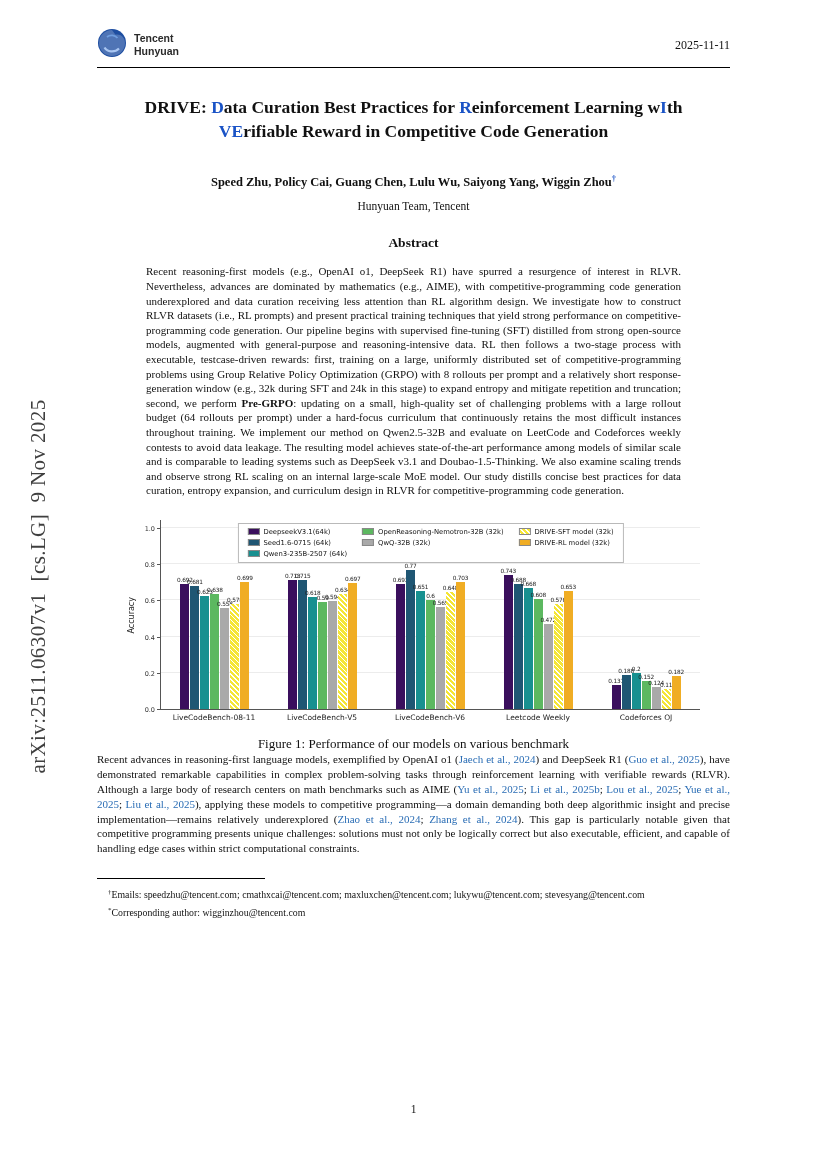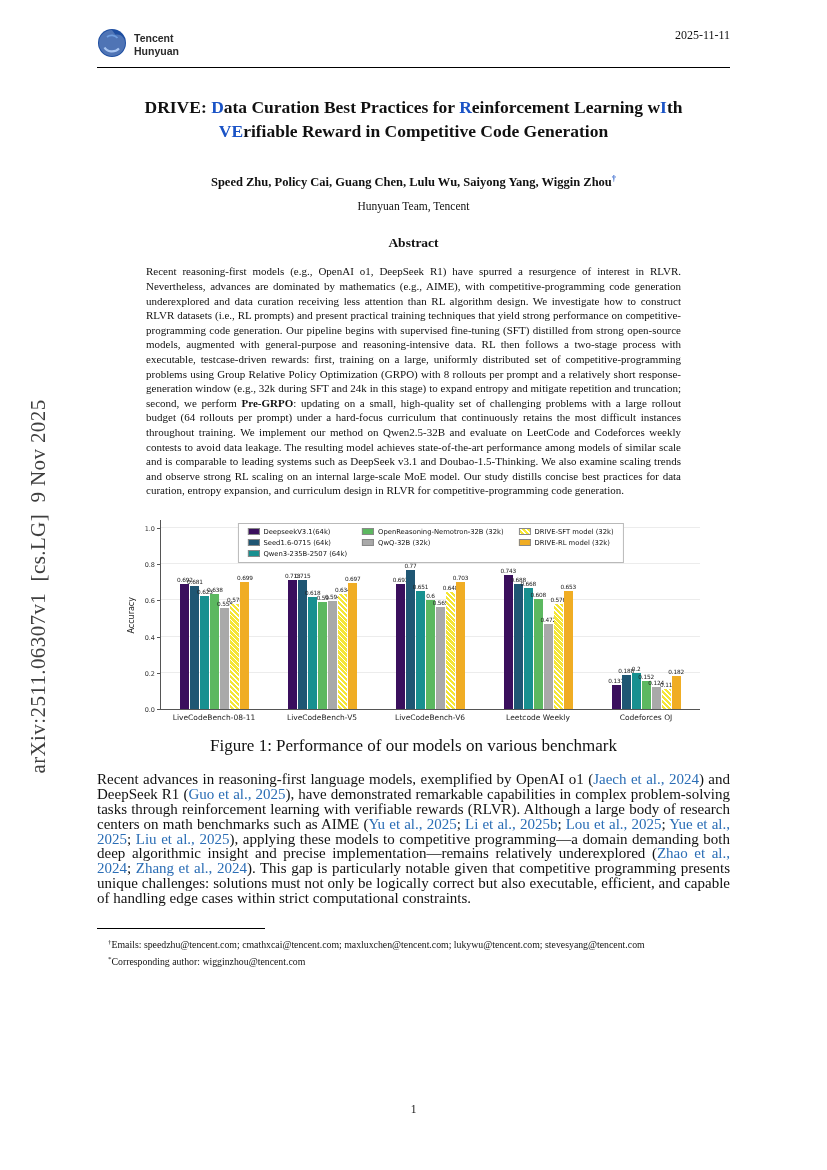--- a/index.html
+++ b/index.html
@@ -13,21 +13,21 @@
   .content { position:absolute; left:97px; top:0; width:633px; }
 
   
   .arxiv-stamp {
     position:absolute; left:-212px; top:574px; width:500px;
     text-align:center; transform:rotate(-90deg);
     font-size:21px; color:#3f3f3f; white-space:pre; letter-spacing:0.4px;
   }
 
   
-  .header { display:flex; justify-content:space-between; align-items:flex-start; margin-top:28px; height:34px; }
+  .header { display:flex; justify-content:space-between; align-items:center; margin-top:28px; height:34px; }
   .logo { display:flex; align-items:center; gap:7px; }
   .logo-text { font-family:"Liberation Sans", sans-serif; font-size:10.5px; font-weight:bold; color:#2a2a2a; line-height:1.2; }
   .date { font-size:12px; }
   .head-rule { border-top:1px solid #000; margin-top:5px; }
 
   
   .title { text-align:center; font-size:17.5px; font-weight:bold; margin-top:27px; line-height:1.38; }
   .accent { color:var(--accent); }
   .authors { text-align:center; font-size:12.5px; font-weight:bold; margin-top:30px; }
   .authors sup { font-size:8.5px; }
@@ -53,26 +53,26 @@
   .bar { width:9px; position:relative; }
   .bar-label { position:absolute; top:-7px; left:50%; transform:translateX(-50%);
     font-size:5.8px; letter-spacing:-0.2px; color:#222; white-space:nowrap; }
   .xlabels { display:flex; margin-top:3px; }
   .xlabel { flex:1; text-align:center; font-size:7.5px; color:#222; }
   .legend { position:absolute; top:3px; left:50%; transform:translateX(-50%);
     display:flex; gap:15px; border:1px solid #b9b9b9; background:#fff; padding:4px 9px; z-index:5; }
   .legend-col { display:flex; flex-direction:column; gap:3px; }
   .legend-item { display:flex; align-items:flex-start; gap:4px; font-size:6.8px; white-space:nowrap; }
   .swatch { display:inline-block; width:12px; height:7px; border:0.5px solid #888; }
-  .caption { text-align:center; font-size:17px; margin-top:14px; }
+  .caption { text-align:center; font-size:13px; margin-top:14px; }
 
   
   .section-heading { margin-top:38px; font-size:14px; font-weight:bold; }
   .section-heading .num { margin-right:18px; }
-  .intro-body { margin-top:16px; text-align:justify; font-size:15px; line-height:14.9px; }
+  .intro-body { text-align:justify; font-size:11px; line-height:14.9px; }
   .cite { color:var(--cite); }
 
   
   .footnotes { margin-top:22px; font-size:9.8px; line-height:13px; }
   .fn-rule { width:168px; border-top:1px solid #000; margin-bottom:7px; }
   .footnote { text-align:justify; text-indent:11px; margin-top:2px; }
   .footnote sup { font-size:7px; }
 
   .page-number { position:absolute; bottom:55px; left:0; width:100%; text-align:center; font-size:11.5px; }
 </style>

